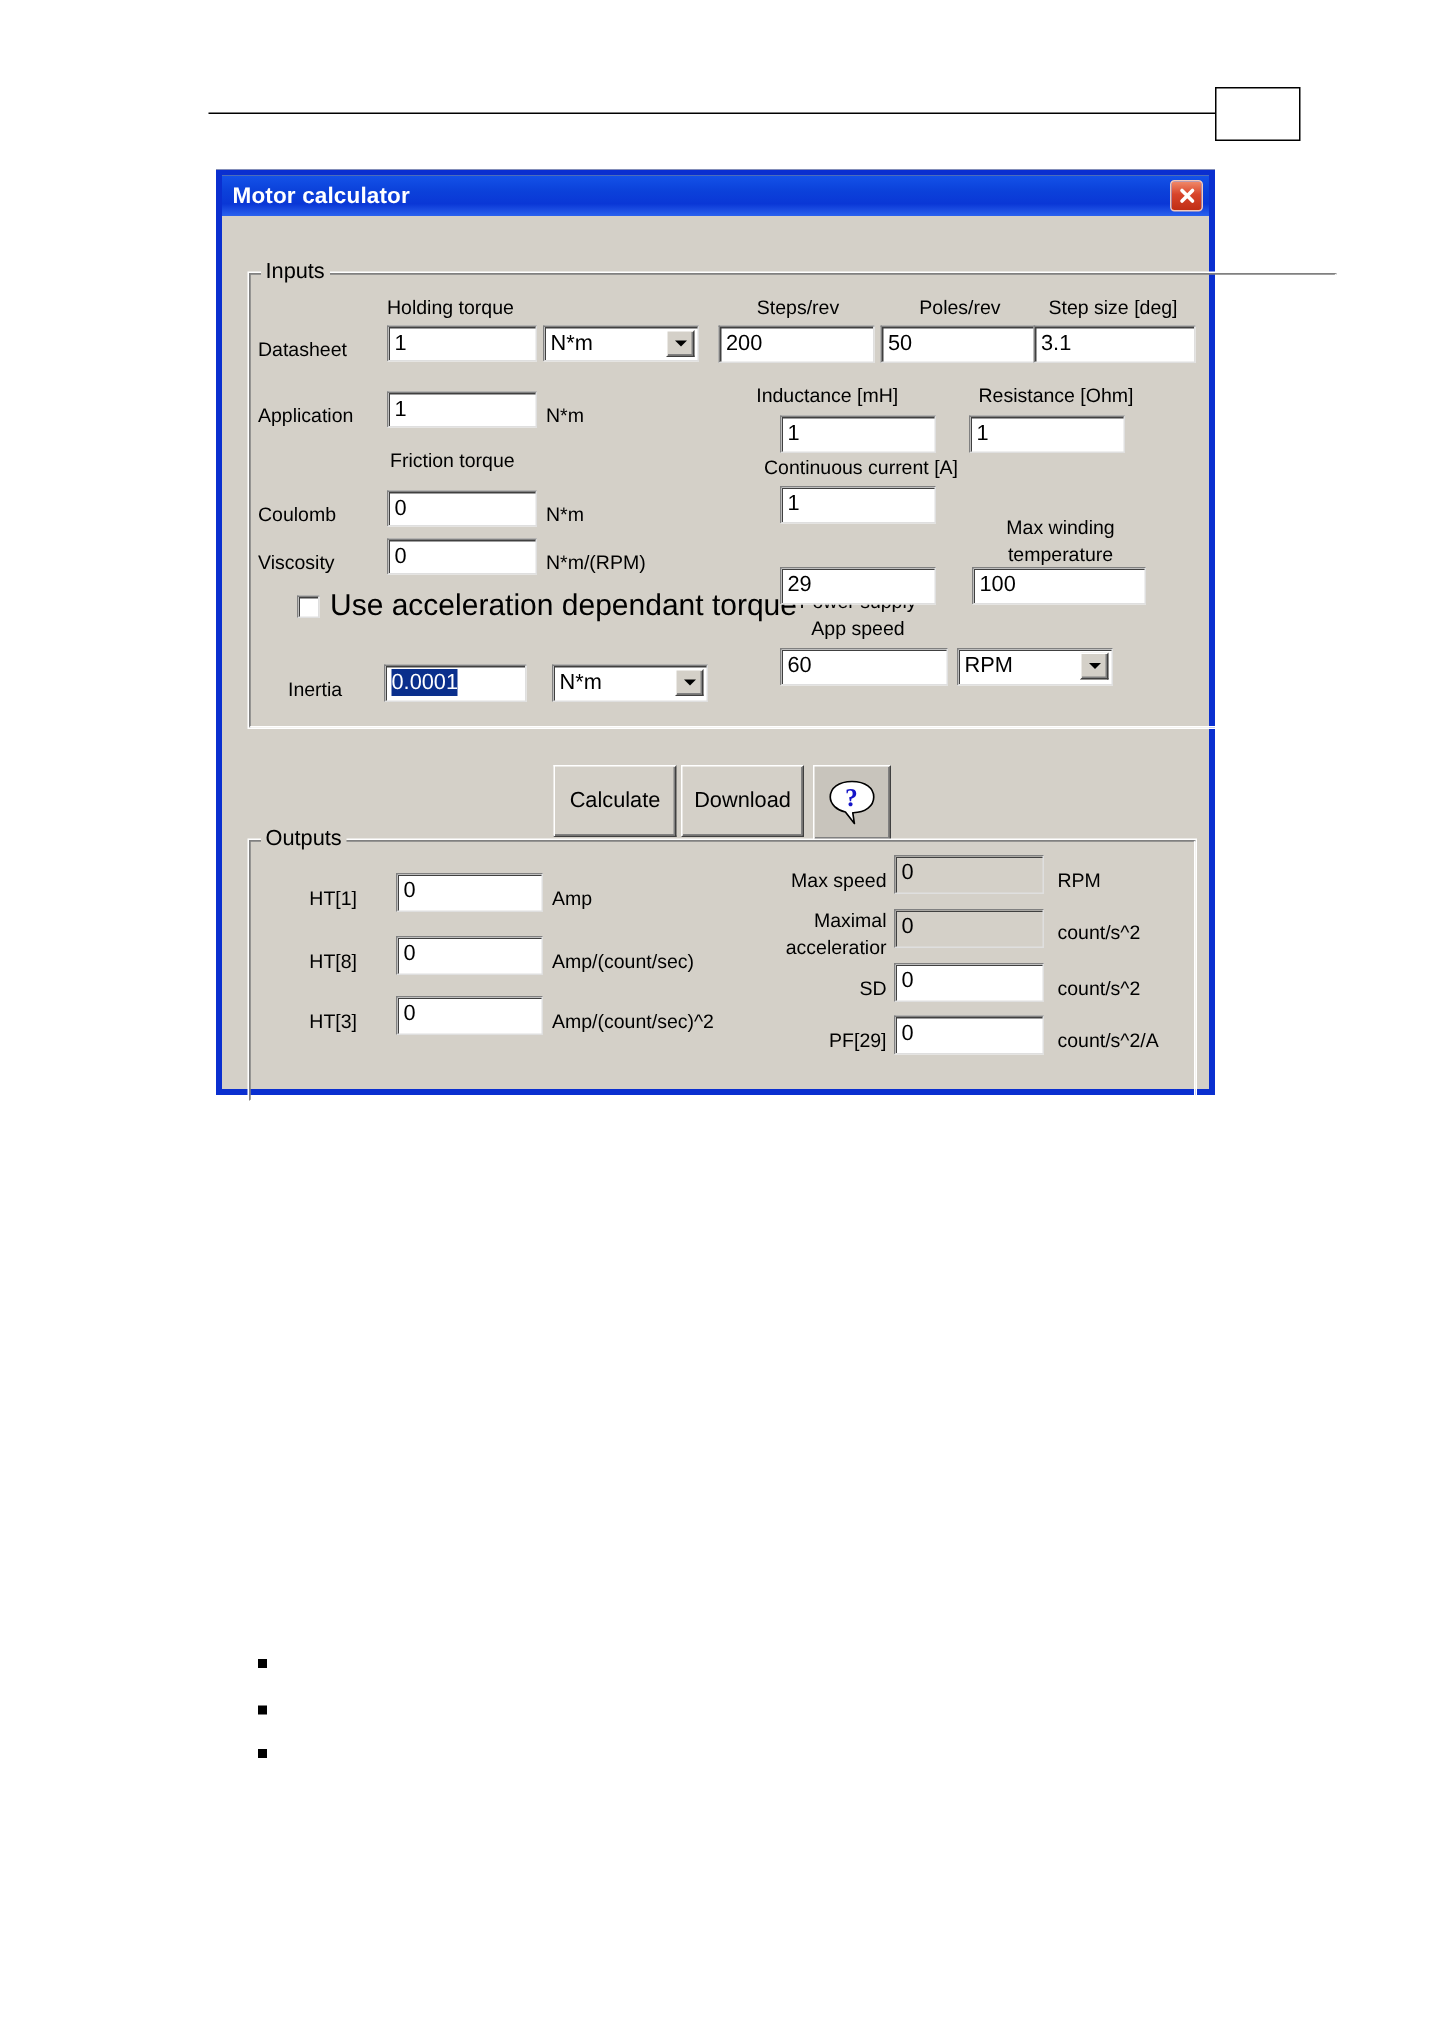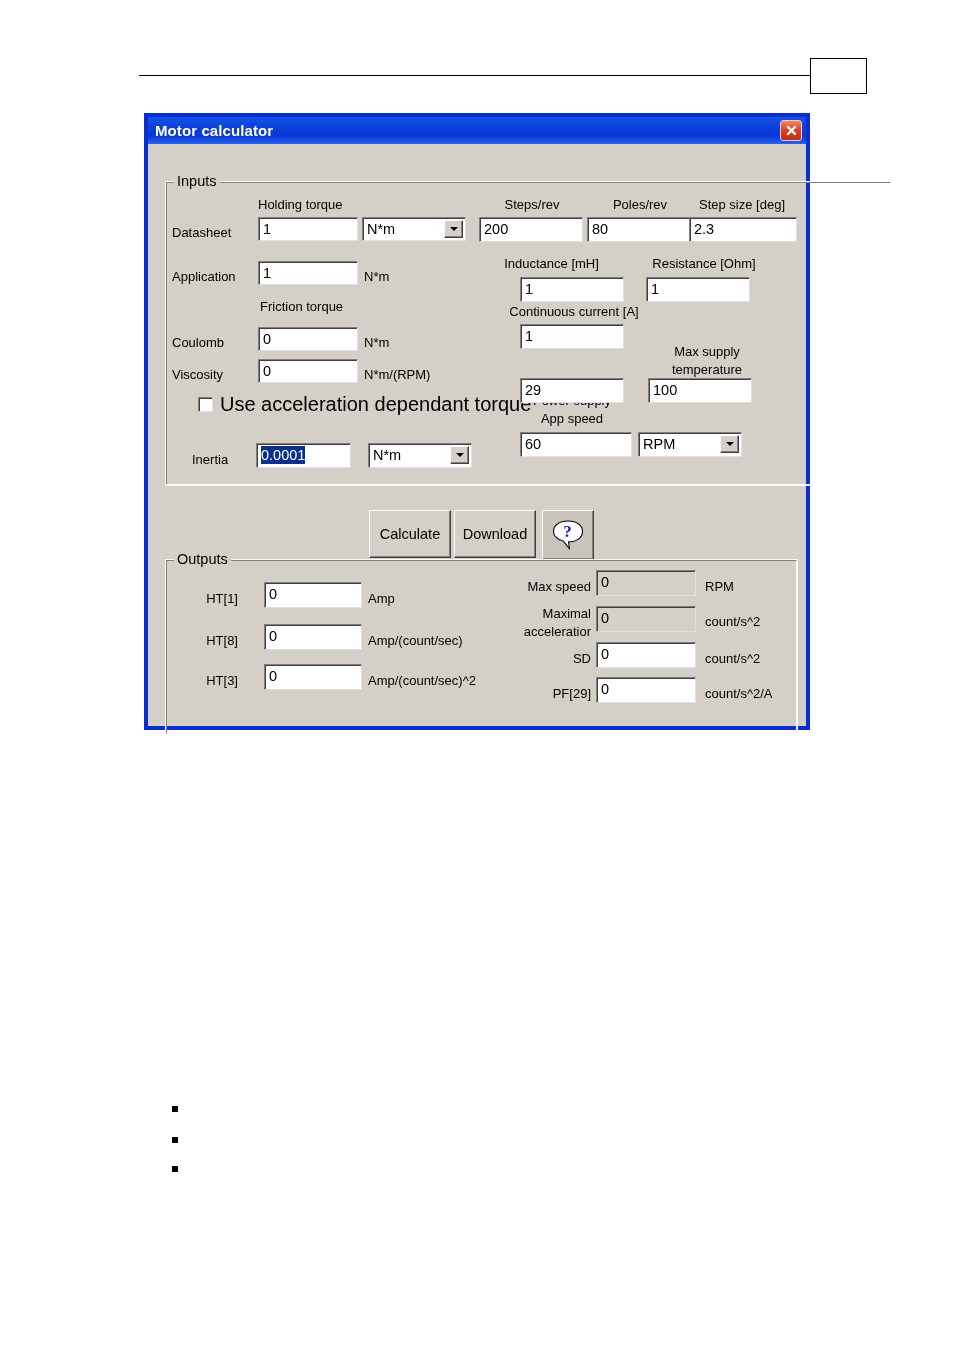--- a/index.html
+++ b/index.html
@@ -292,40 +292,40 @@
       <span>N*m</span>
       <span class="combo-arrow">
           <i></i>
         </span>
     </div>
 
     <div class="lbl center" style="left:331px; top:52px; width:106px;">Steps/rev</div>
     <div class="textbox" style="left:331px; top:73px; width:104px; height:25px;">200</div>
 
     <div class="lbl center" style="left:439px; top:52px; width:106px;">Poles/rev</div>
-    <div class="textbox" style="left:439px; top:73px; width:104px; height:25px;">80</div>
+    <div class="textbox" style="left:439px; top:73px; width:104px; height:25px;">50</div>
 
     <div class="lbl center" style="left:537px; top:52px; width:114px;">Step size [deg]</div>
-    <div class="textbox" style="left:541px; top:73px; width:108px; height:25px;">2.3</div>
+    <div class="textbox" style="left:541px; top:73px; width:108px; height:25px;">3.1</div>
 
     <div class="lbl center" style="left:331px; top:111px; width:145px;">Inductance [mH]</div>
     <div class="textbox" style="left:372px; top:133px; width:104px; height:25px;">1</div>
 
     <div class="lbl center" style="left:482px; top:111px; width:148px;">Resistance [Ohm]</div>
     <div class="textbox" style="left:498px; top:133px; width:104px; height:25px;">1</div>
 
     <div class="lbl center" style="left:326px; top:159px; width:200px;">Continuous current [A]</div>
     <div class="textbox" style="left:372px; top:180px; width:104px; height:25px;">1</div>
 
     <div class="lbl center" style="left:344px; top:212px; width:160px;margin-top:36px;">Power supply</div>
     <div class="textbox" style="left:372px; top:234px; width:104px; height:25px;">29</div>
 
-    <div class="lbl center" style="left:484px; top:199px; width:150px;">Max supply</div>
+    <div class="lbl center" style="left:484px; top:199px; width:150px;">Max winding</div>
     <div class="lbl center" style="left:484px; top:217px; width:150px;">temperature</div>
-    <div class="textbox" style="left:500px; top:234px; width:104px; height:25px;">100</div>
+    <div class="textbox" style="left:500px; top:234px; width:116px; height:25px;">100</div>
 
     <div class="lbl center" style="left:344px; top:266px; width:160px;">App speed</div>
     <div class="textbox" style="left:372px; top:288px; width:112px; height:25px;">60</div>
     <div class="combo" style="left:490px; top:288px; width:104px; height:25px;">
       <span>RPM</span>
       <span class="combo-arrow">
           <i></i>
         </span>
     </div>
 

